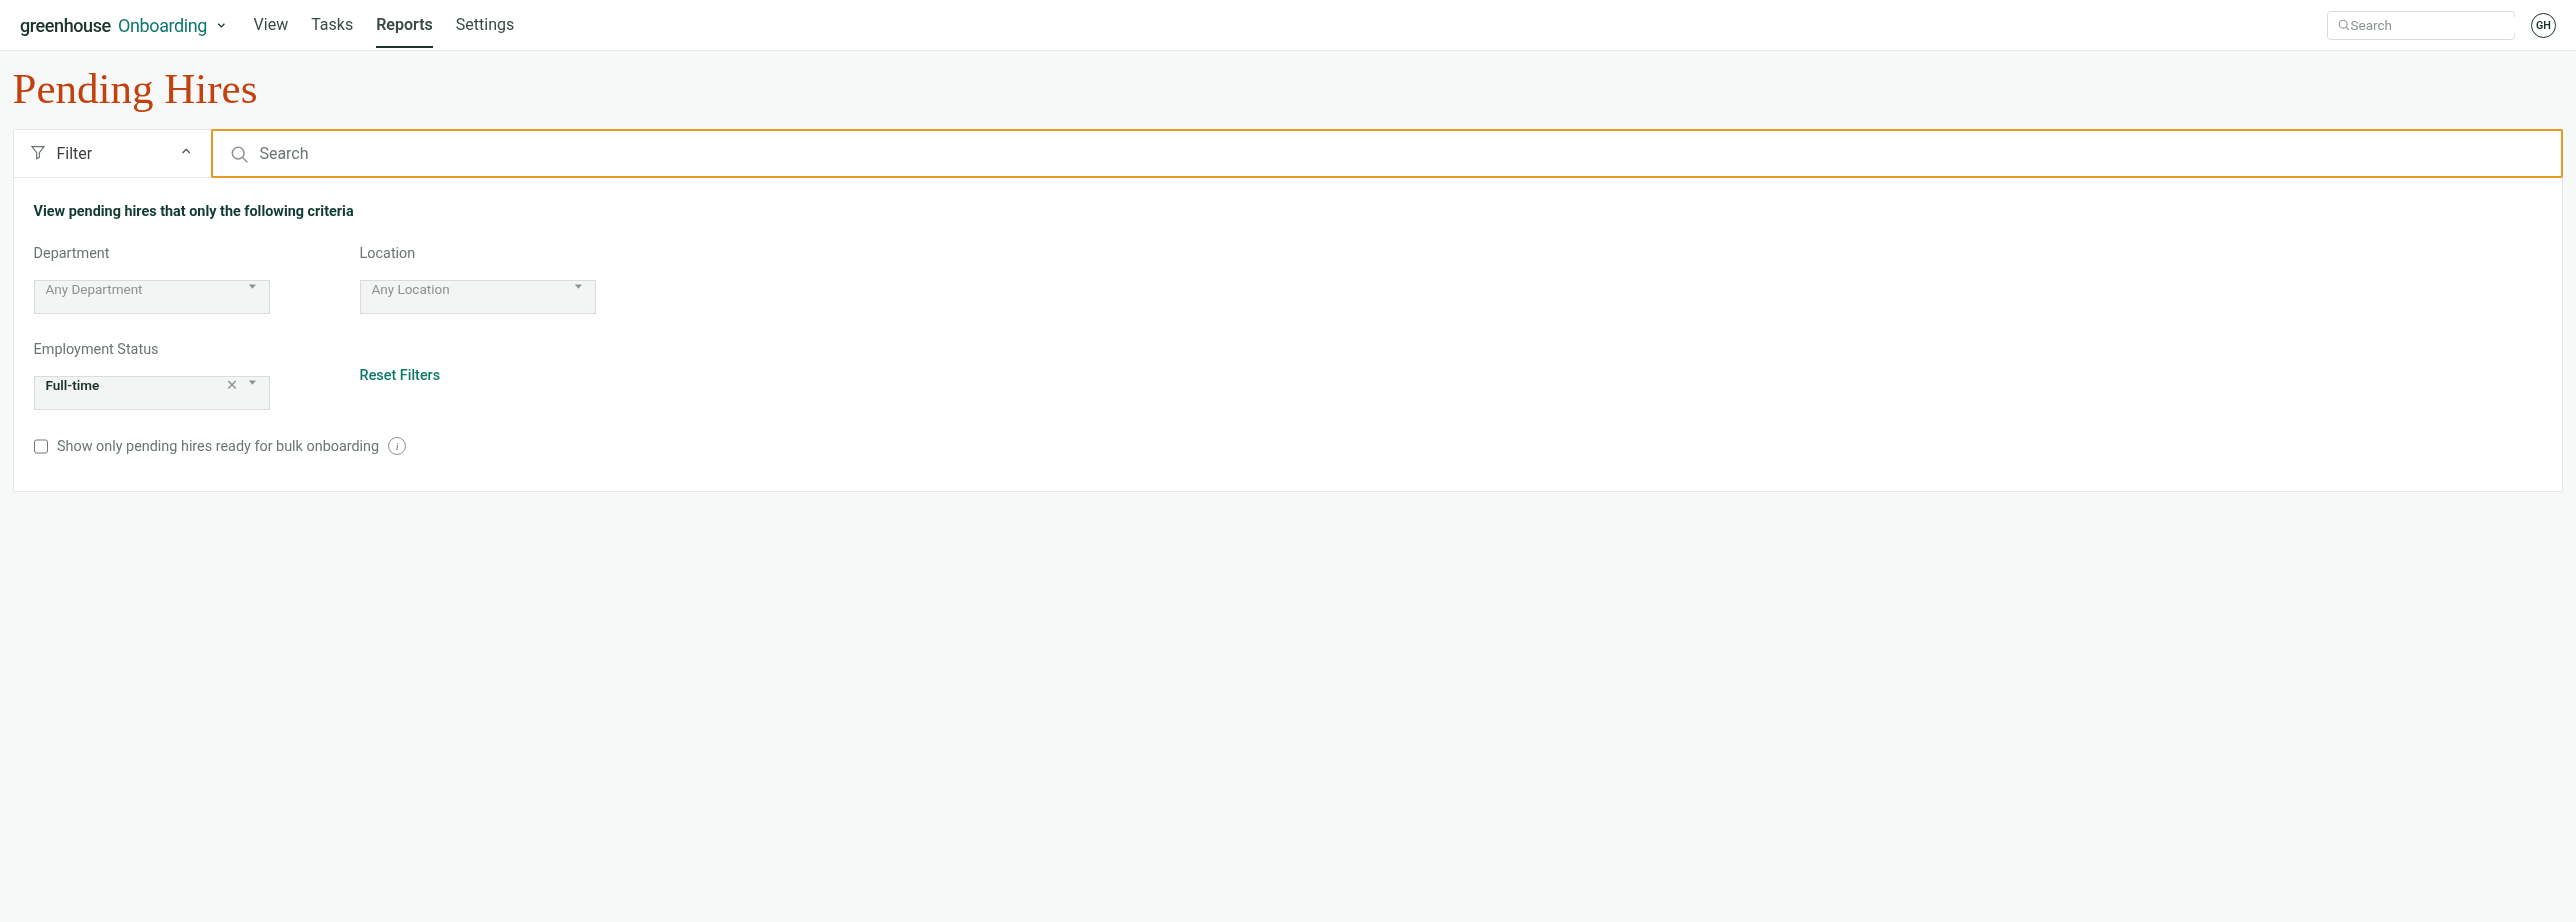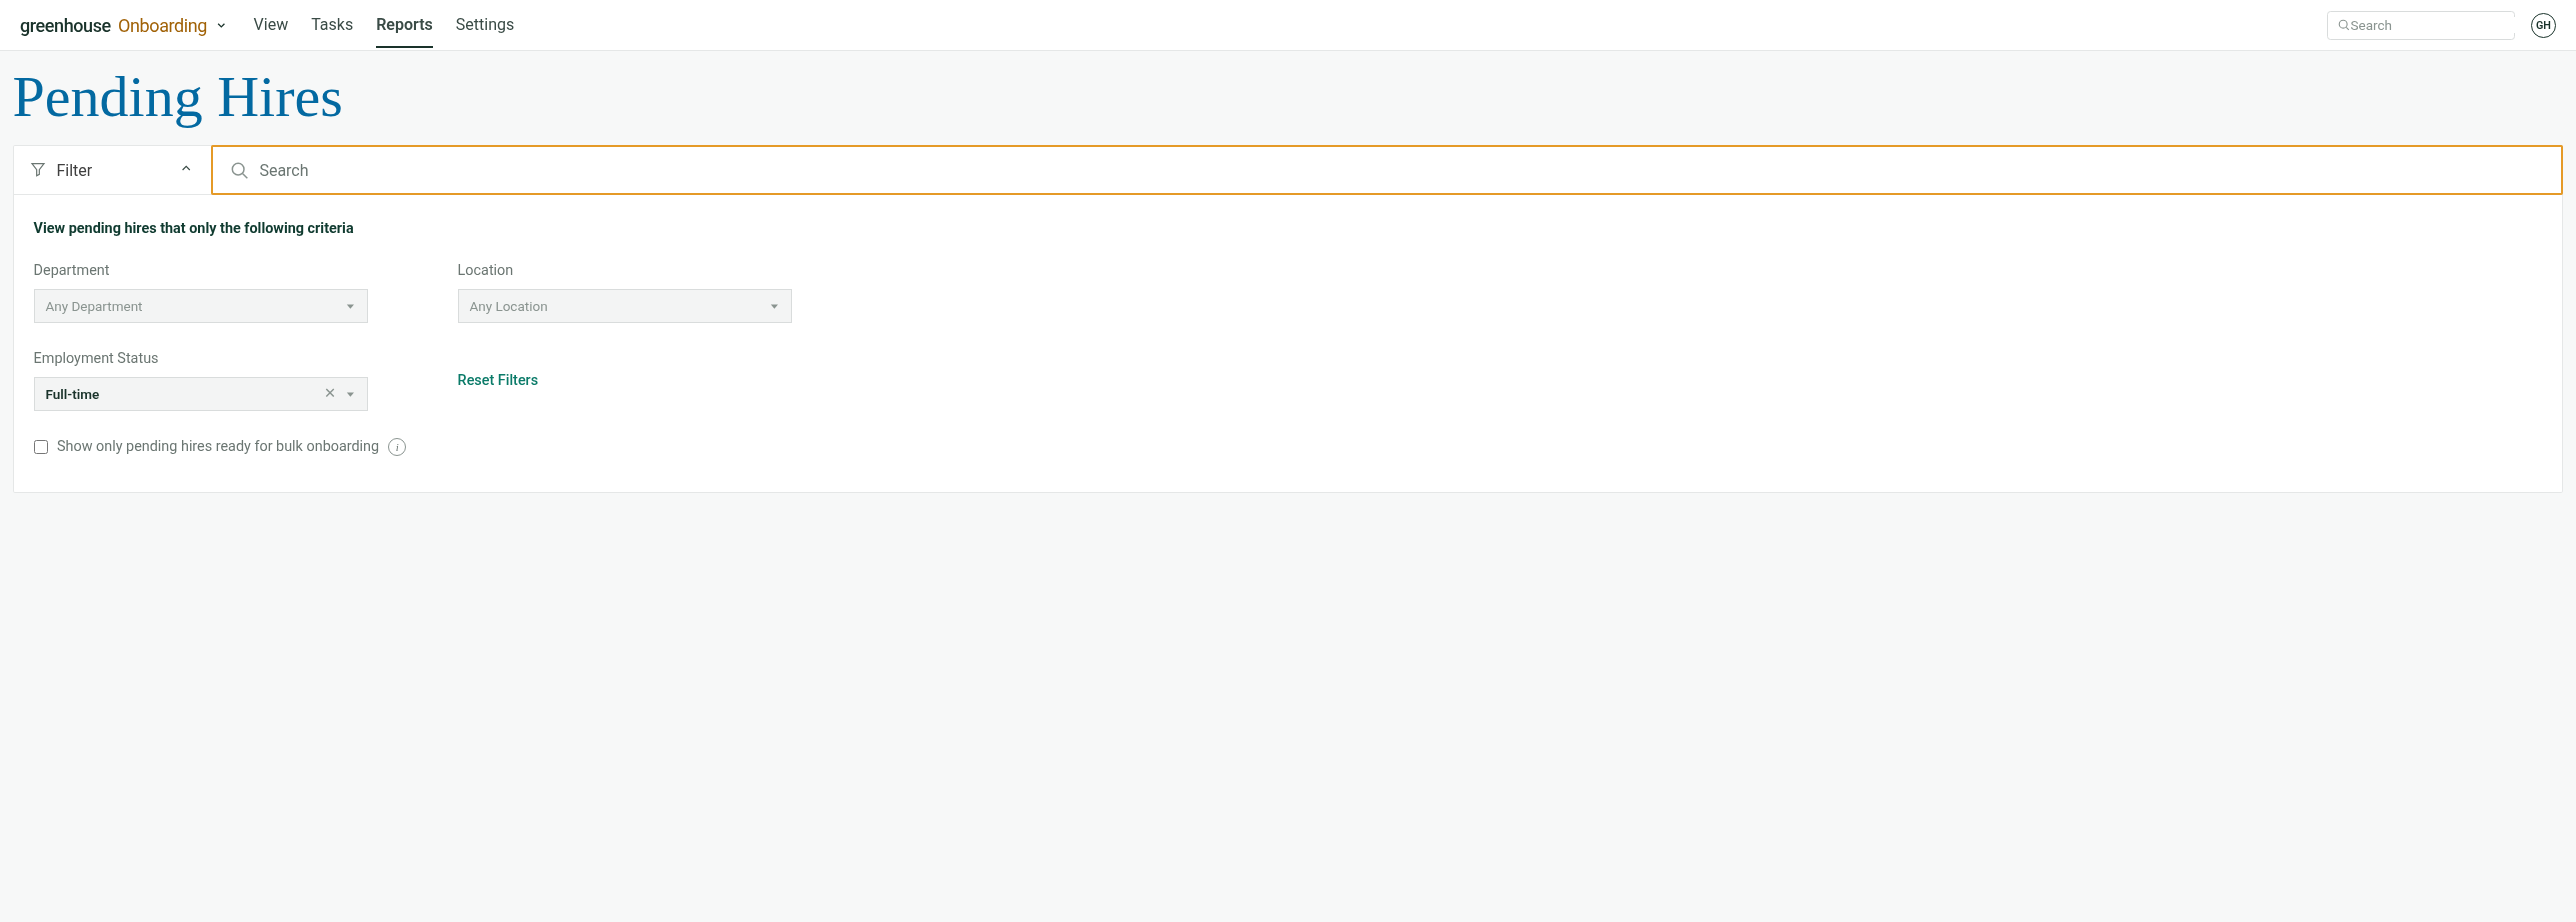--- a/index.html
+++ b/index.html
@@ -7,21 +7,21 @@
     .topbar {
       background: #fff;
       display: flex;
       align-items: center;
       padding: 0 20px;
       height: 51px;
       border-bottom: 0.9px solid #e5e7e7;
     }
     .logo-area { display: flex; align-items: center; gap: 7.2px; margin-right: 25px; cursor: pointer; }
     .logo-greenhouse { font-size: 18px; font-weight: 500; color: #1a332b; letter-spacing: -0.4px; }
-    .logo-onboarding { font-size: 18px; font-weight: 400; color: #a16207; letter-spacing: -0.4px; }
+    .logo-onboarding { font-size: 18px; font-weight: 400; color: #0f766e; letter-spacing: -0.4px; }
     .chevron-down-icon { width: 14.4px; height: 14.4px; display: flex; align-items: center; justify-content: center; }
     .nav { display: flex; gap: 23px; }
     .nav-item { font-size: 16px; color: #3a4b46; padding: 12.6px 0; cursor: pointer; border-bottom: 2.7px solid transparent; }
     .nav-item.active { font-weight: 600; border-bottom: 2.7px solid #1a332b; }
     .topbar-right { margin-left: auto; display: flex; align-items: center; gap: 16px; }
     .top-search {
       display: flex; align-items: center;
       width: 188px; height: 29px;
       border: 0.9px solid #d9dcdc;
       border-radius: 3.6px;
@@ -35,21 +35,21 @@
     .avatar-circle {
       width: 25px; height: 25px; border: 1.8px solid #1a332b;
       border-radius: 50%; display: flex; align-items: center; justify-content: center;
       font-size: 10.8px; font-weight: 600; color: #1a332b; cursor: pointer;
     }
     .page {
       padding: 14.4px 12.6px 21.5px 12.6px;
     }
     .page-title {
       font-family: Georgia, "Times New Roman", serif;
-      font-size: 58px; font-weight: 400; color: #0369a1;
+      font-size: 43px; font-weight: 400; color: #c2410c;
       margin-bottom: 16px;
       line-height: 1.1;
     }
     .panel {
       background: #fff;
       border: 0.9px solid #e5e7e7;
       border-radius: 1.8px;
     }
     .panel-header {
       display: flex;
@@ -86,27 +86,28 @@
       padding: 25px 20px 36px 20px;
     }
     .filter-subtitle {
       font-size: 14.4px; font-weight: 700; color: #103b30;
       margin-bottom: 25px;
     }
     .filter-row { display: flex; gap: 90px; margin-bottom: 27px; align-items: flex-end; flex-wrap: wrap; }
     .filter-field { display: flex; flex-direction: column; gap: 10px; }
     .filter-label { font-size: 14.4px; color: #6b7672; }
     .dropdown {
-      width: 334px; height: 34px;
+      width: 236px; height: 34px;
       border: 0.9px solid #d9dcdc;
       background: #f3f4f4;
-      display: flex; align-items: center;
+      display: flex; align-items: flex-start;
       padding: 0 10.8px;
       font-size: 13.5px; color: #8a9490;
       cursor: pointer;
+      margin-top: 8px;
     }
     .dropdown .dd-value { flex: 1; white-space: nowrap; overflow: hidden; text-overflow: ellipsis; }
     .dropdown.has-value .dd-value { color: #1a332b; font-weight: 600; }
     .dropdown .dd-caret { color: #8a9490; }
     .dropdown .dd-clear { color: #8a9490; margin-right: 9px; font-size: 14.4px; cursor: pointer; }
     .reset-link {
       color: #0b7b69; font-size: 14.4px; font-weight: 500; cursor: pointer;
       align-self: center; padding-top: 0;
     }
     .checkbox-row {

